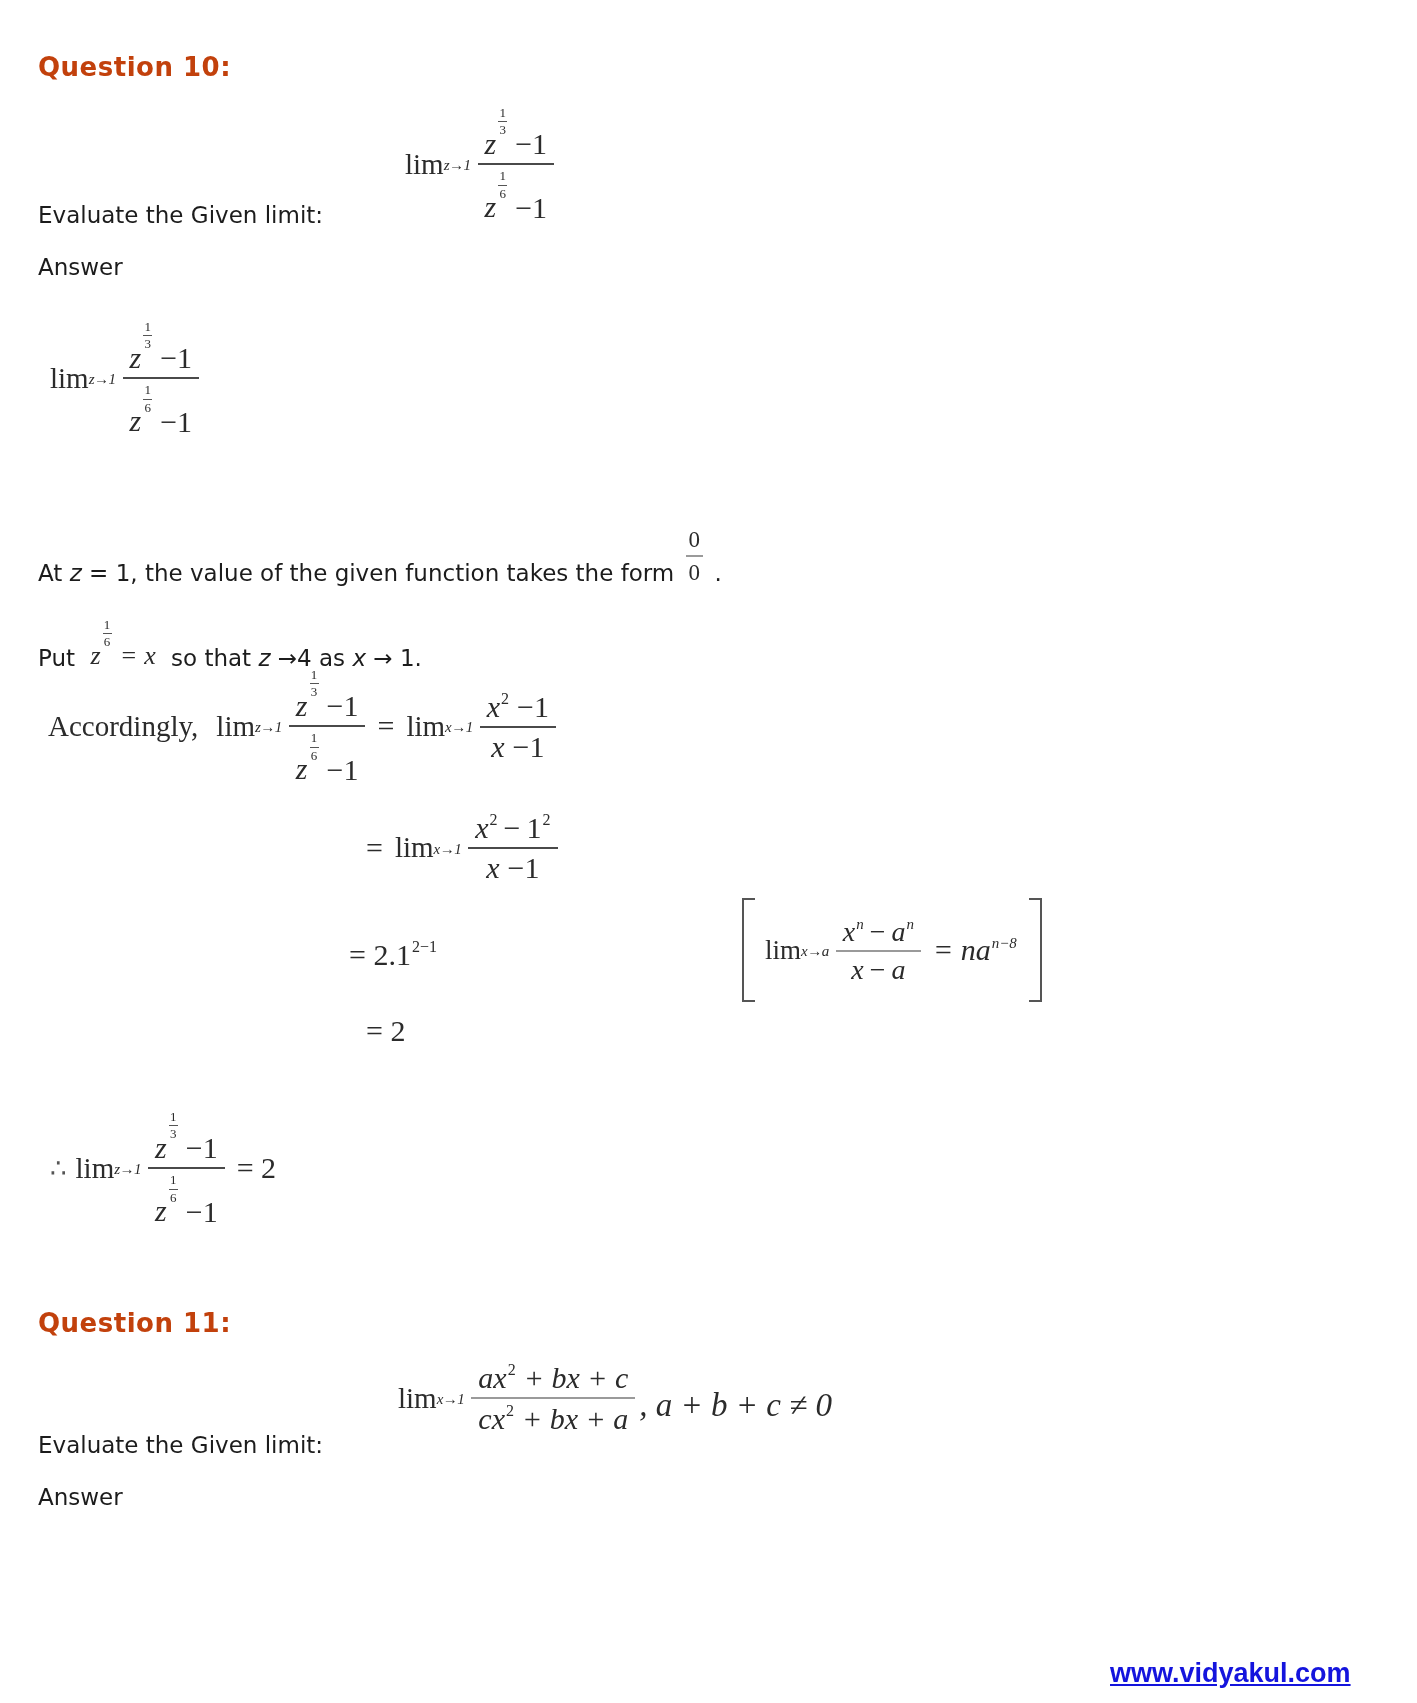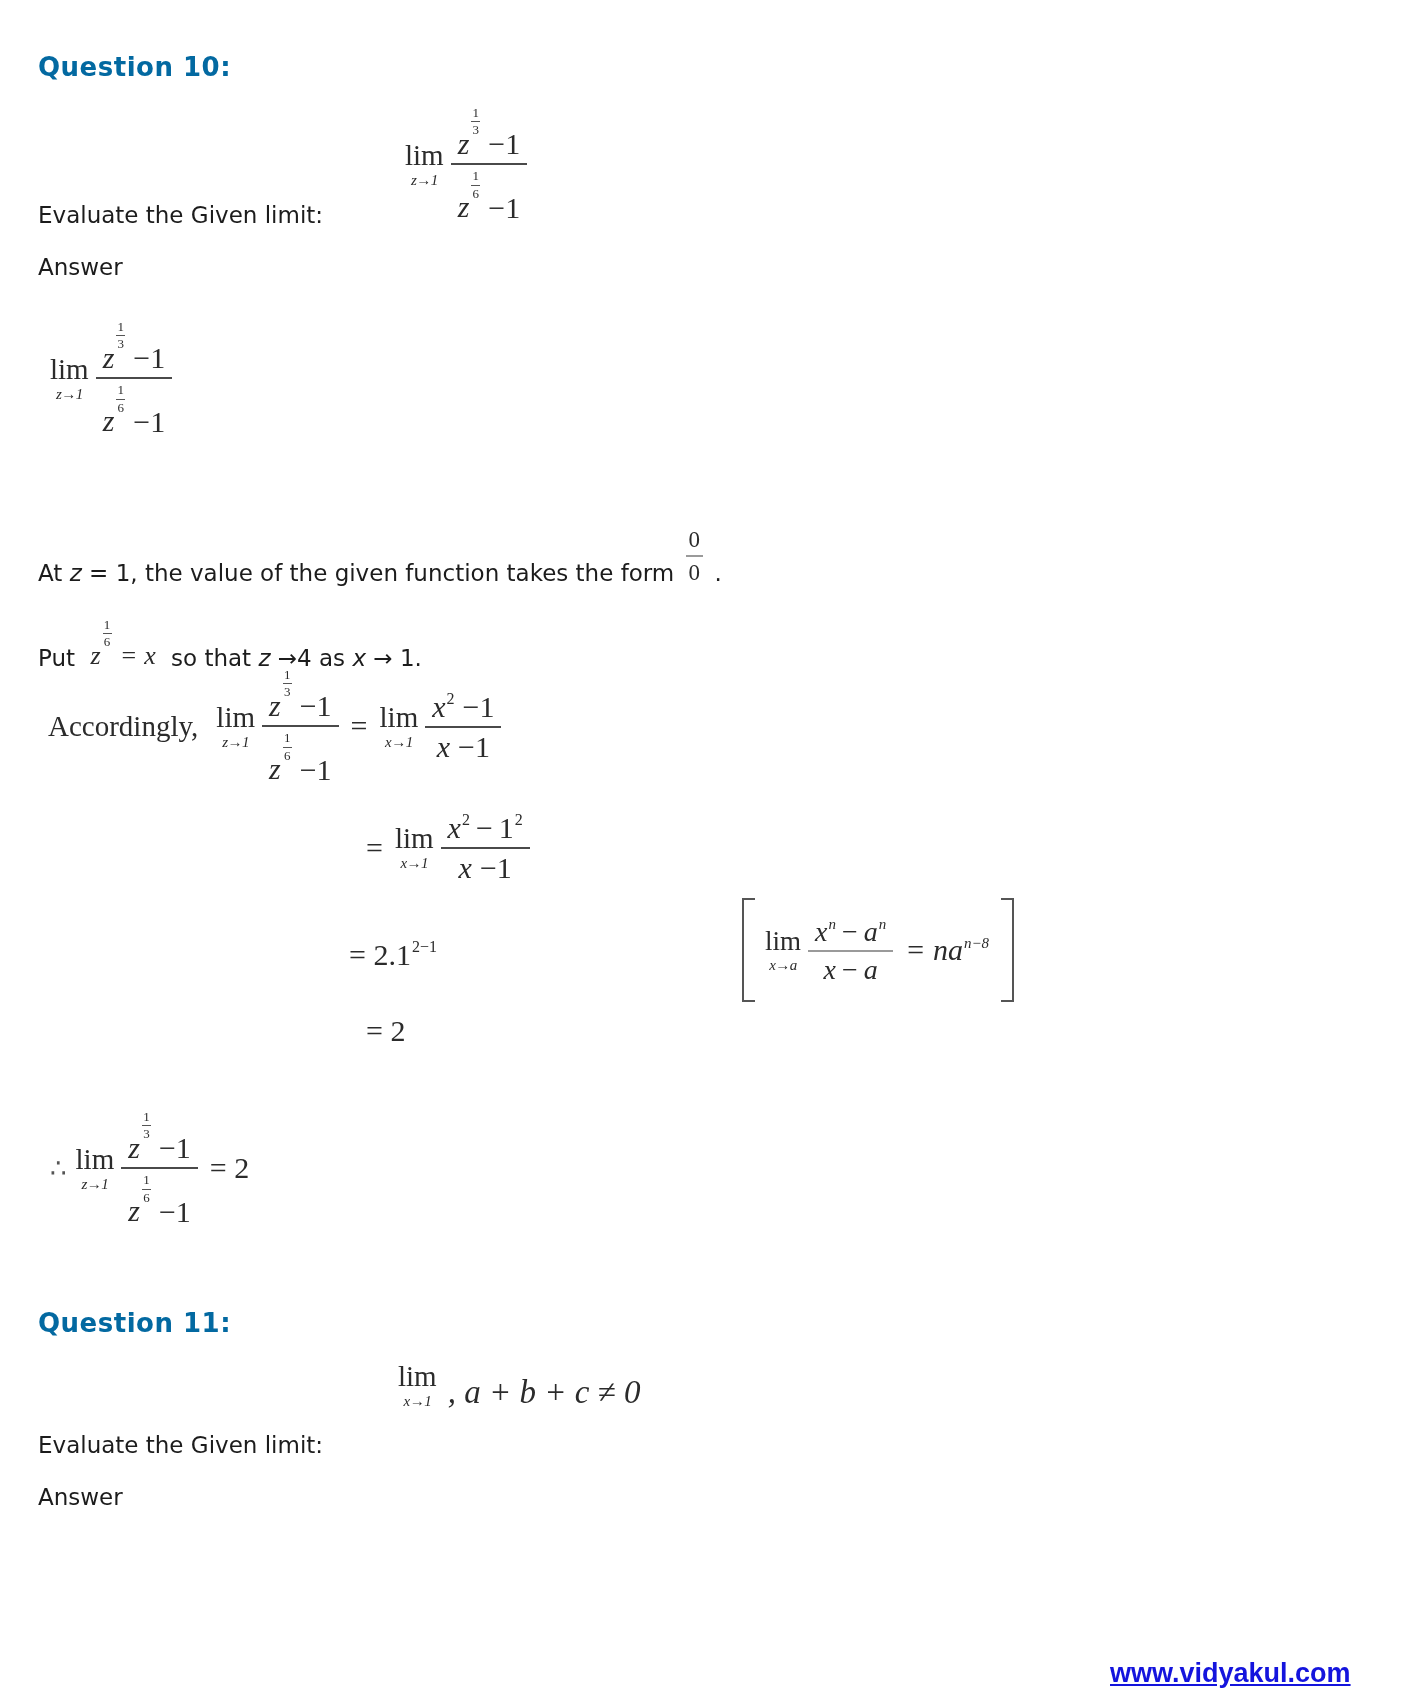--- a/index.html
+++ b/index.html
@@ -1,29 +1,29 @@
 <!DOCTYPE html>
 <html><head>
 <meta charset="utf-8">
 <style>
   html,body { margin:0; padding:0; background:#ffffff; }
   .page { position:relative; width:1417px; height:1703px; background:#fff; overflow:hidden;
           font-family:"DejaVu Sans", sans-serif; color:#1c1c1c; }
 
   .abs { position:absolute; }
-  .qheading { font-size:26px; font-weight:bold; color:#0369a1; letter-spacing:0.5px; }
+  .qheading { font-size:26px; font-weight:bold; color:#c2410c; letter-spacing:0.5px; }
   .bodytext { font-size:23px; color:#1c1c1c; line-height:30px; white-space:nowrap; }
 
   
   .math { font-family:"Liberation Serif", serif; color:#2b2b2b; }
   .mrow { display:flex; align-items:center; }
   .v { font-style:italic; }
   .m30 { font-size:30px; }
 
-  .lim { display:flex; flex-direction:column; align-items:center; line-height:1; margin-right:7px; }
+  .lim { display:flex; flex-direction:row; align-items:center; line-height:1; margin-right:7px; }
   .limword { font-size:29px; }
   .limsub { font-size:15px; font-style:italic; margin-top:3px; letter-spacing:-0.5px;font-family:Liberation Serif, serif; }
 
   .frac { display:flex; flex-direction:column; align-items:center; font-size:30px; }
   .frac .num, .frac .den { line-height:1; padding:0 7px; text-align:center; white-space:nowrap; }
   .frac .bar { align-self:stretch; height:2px; background:#4a4a4a; margin:4px 0; }
   .bar.gray { background:#9a9a9a; }
 
   
   .sst { display:inline-block; vertical-align:20px; font-size:13px; line-height:1.1;
@@ -178,20 +178,25 @@
     <span class="eqsign">= 2</span>
   </div>
 
   <div class="abs qheading" style="left:38px;top:1308px">Question 11:</div>
 
   <div class="abs math mrow" style="left:398px;top:1362px">
     <span class="lim">
       <span class="limword">lim</span>
       <span class="limsub">x→1</span>
     </span>
+    <span class="frac">
+      <span class="num"><span class="v">ax</span><span class="sup">2</span><span class="tail v">+ bx + c</span></span>
+      <span class="bar gray"></span>
+      <span class="den"><span class="v">cx</span><span class="sup">2</span><span class="tail v">+ bx + a</span></span>
+    </span>
     <span class="cond v">, a + b + c ≠ 0</span>
   </div>
 
   <div class="abs bodytext" style="left:38px;top:1430px">Evaluate the Given limit:</div>
   <div class="abs bodytext" style="left:38px;top:1482px">Answer</div>
 
   <a class="abs footer-link" style="left:1110px;top:1658px" href="#">www.vidyakul.com</a>
 
 </div>
 

